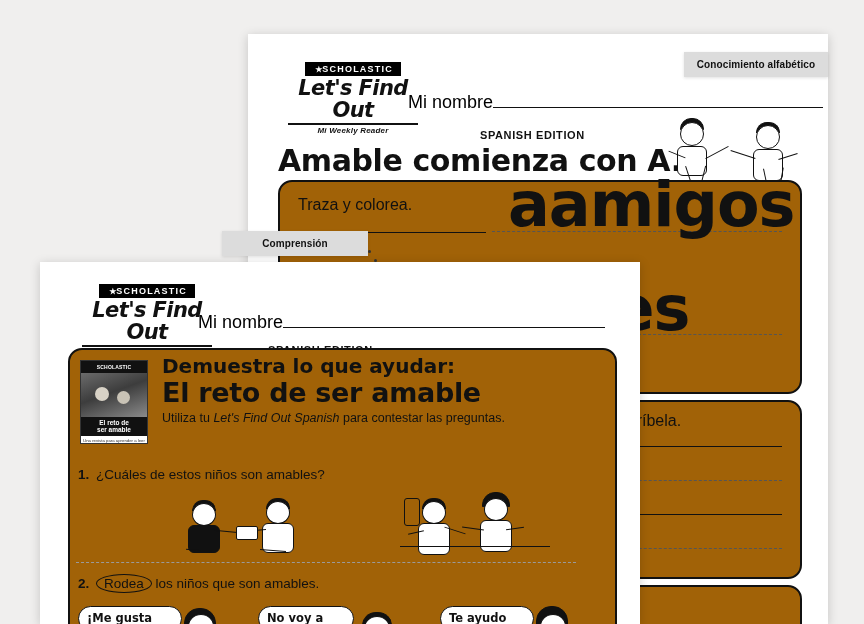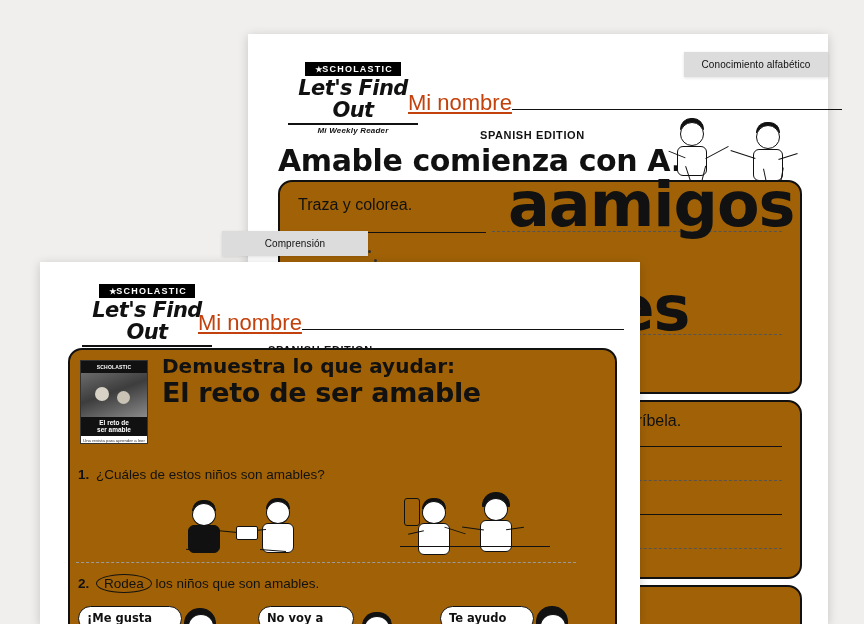--- a/index.html
+++ b/index.html
@@ -28,21 +28,21 @@
     top: 34px;
     width: 580px;
     height: 590px;
   }
 
   .tag {
     position: absolute;
     background: #dcdcdc;
     color: #111;
     font-size: 10px;
-    font-weight: normal;
+    font-weight: bold;
     padding: 7px 12px;
     text-align: center;
     letter-spacing: 0.1px;
     box-shadow: 0 1px 3px rgba(0,0,0,0.12);
   }
   #tag-back {
     right: 0;
     top: 18px;
     width: 120px;
   }
@@ -88,24 +88,23 @@
     margin-top: 1px;
   }
   .logo-rule {
     height: 2px;
     background: #111;
     margin-top: 2px;
   }
 
   .name-line {
     position: absolute;
-    font-size: 22px;
-    color: #c2410c;
+    font-size: 18px;
+    color: #000000;
     white-space: nowrap;
-    text-decoration: underline;
   }
   .name-line .u {
     display: inline-block;
     border-bottom: 1.4px solid #111;
     height: 17px;
   }
 
   .edition {
     position: absolute;
     font-size: 11px;
@@ -466,20 +465,23 @@
     <div class="mag-band">
       <div>El reto de</div>
       <div>ser amable</div>
     </div>
     <div class="mag-foot">Una revista para aprender a leer</div>
   </div>
 
   <div id="title-front-1">Demuestra lo que ayudar:</div>
   <div id="title-front-2">El reto de ser amable</div>
 
+  <div class="front-desc" style="top:148px;">
+    <span>Utiliza tu </span><i>Let's Find Out Spanish</i><span> para contestar las preguntas.</span>
+  </div>
 
   <div class="qnum" style="left:38px; top:205px;">1.</div>
   <div class="qtext" style="left:56px; top:205px;">¿Cuáles de estos niños son amables?</div>
 
   <div style="position:absolute; left:140px; top:228px; width:130px; height:72px;">
     <div class="kid" style="left:4px; top:8px;">
       <div class="hair" style="left:8px; top:2px; width:22px; height:9px; border-radius:11px 11px 0 0;"></div>
       <div class="head" style="left:8px; top:5px; width:22px; height:21px;"></div>
       <div class="body" style="left:4px; top:27px; width:30px; height:26px; border-radius:6px; background:#111;"></div>
       <div class="limb" style="left:30px; top:33px; width:26px; transform:rotate(6deg);"></div>

